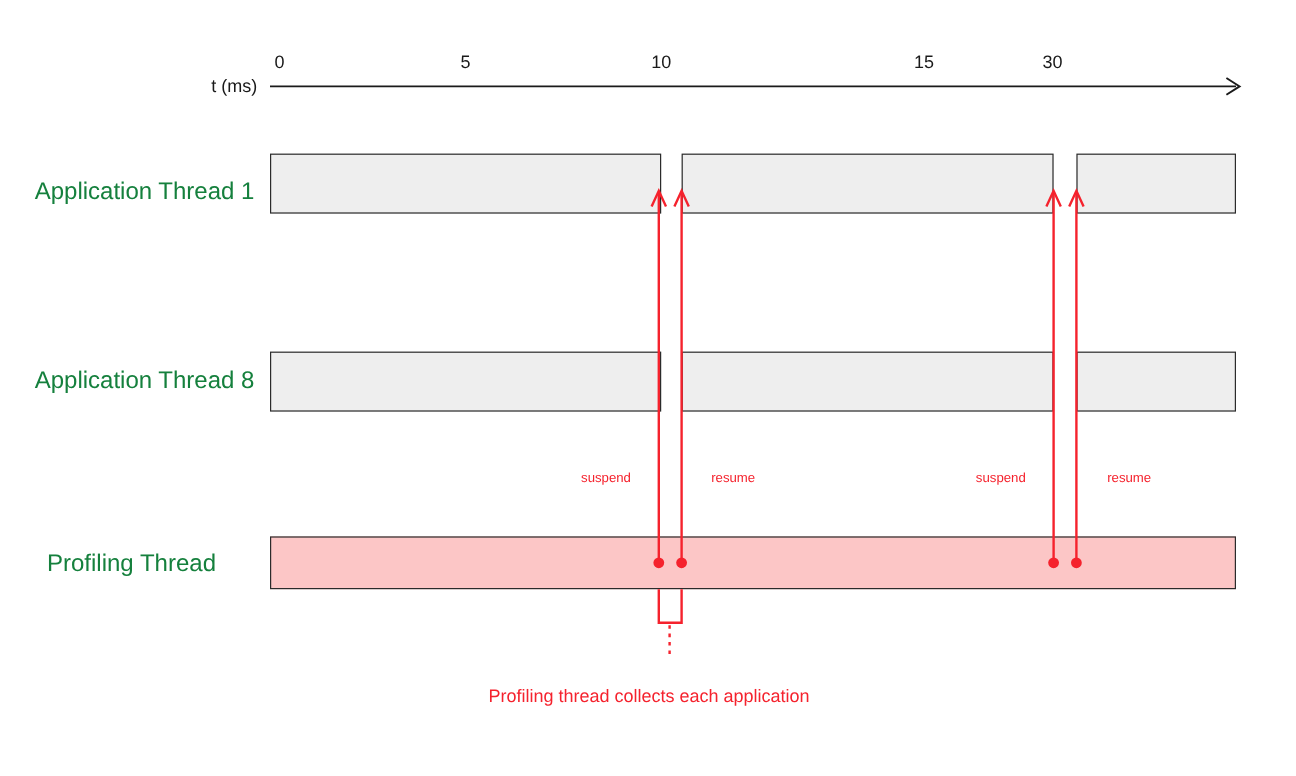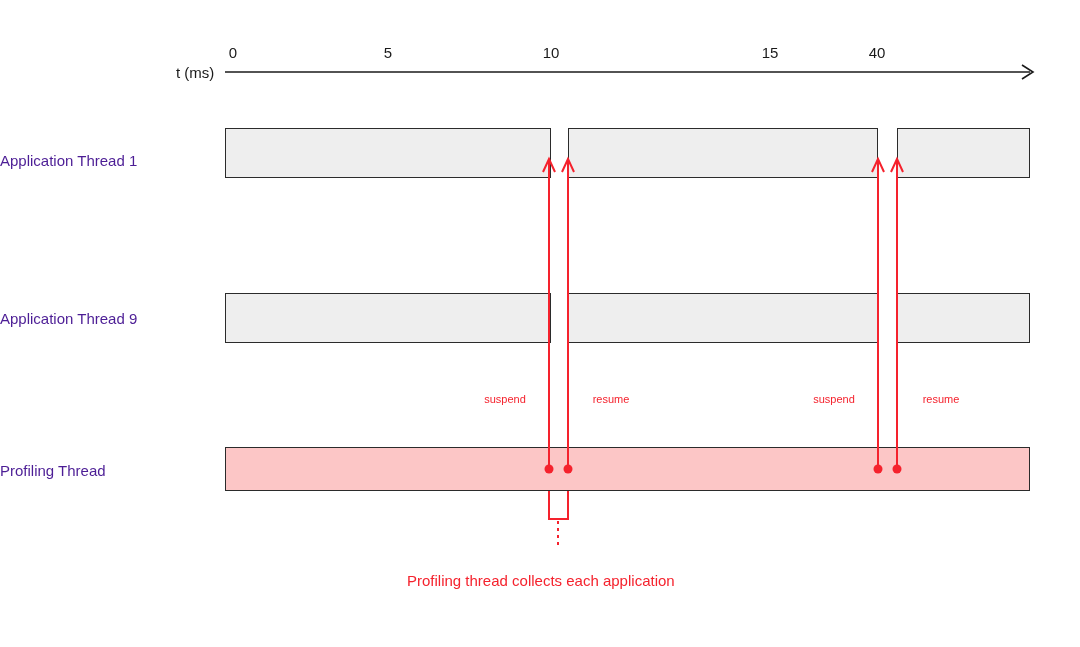--- a/index.html
+++ b/index.html
@@ -27,22 +27,23 @@
   .tick-label {
     position: absolute;
     font-size: 15px;
     color: #1a1a1a;
     text-align: center;
     transform: translateX(-50%);
     white-space: nowrap;
   }
   .row-label {
     position: absolute;
-    font-size: 15px;
-    color: #4c1d95;
+    font-size: 20px;
+    color: #15803d;
+    text-align: right;
     white-space: nowrap;
     transform: translateY(-50%);
   }
   .bar {
     position: absolute;
     box-sizing: border-box;
     border: 1.6px solid #2b2b2b;
     background: #eeeeee;
   }
   .bar.profiling {
@@ -83,24 +84,24 @@
 <body>
 
 <div id="canvas">
 
   <div class="axis-label" style="left:176px; top:64px;">t (ms)</div>
 
   <div class="tick-label" style="left:233px; top:44px;">0</div>
   <div class="tick-label" style="left:388px; top:44px;">5</div>
   <div class="tick-label" style="left:551px; top:44px;">10</div>
   <div class="tick-label" style="left:746px; top:44px;margin-left:24px;">15</div>
-  <div class="tick-label" style="left:877px; top:44px;">40</div>
+  <div class="tick-label" style="left:877px; top:44px;">30</div>
 
   <div class="row-label" style="left:0px; width:212px; top:160px;">Application Thread 1</div>
-  <div class="row-label" style="left:0px; width:212px; top:318px;">Application Thread 9</div>
+  <div class="row-label" style="left:0px; width:212px; top:318px;">Application Thread 8</div>
   <div class="row-label" style="left:0px; width:180px; top:470px;">Profiling Thread</div>
 
   <div class="bar" style="left:225px; top:128px; width:326px; height:50px;"></div>
   <div class="bar" style="left:568px; top:128px; width:310px; height:50px;"></div>
   <div class="bar" style="left:897px; top:128px; width:133px; height:50px;"></div>
 
   <div class="bar" style="left:225px; top:293px; width:326px; height:50px;"></div>
   <div class="bar" style="left:568px; top:293px; width:310px; height:50px;"></div>
   <div class="bar" style="left:897px; top:293px; width:133px; height:50px;"></div>
 

